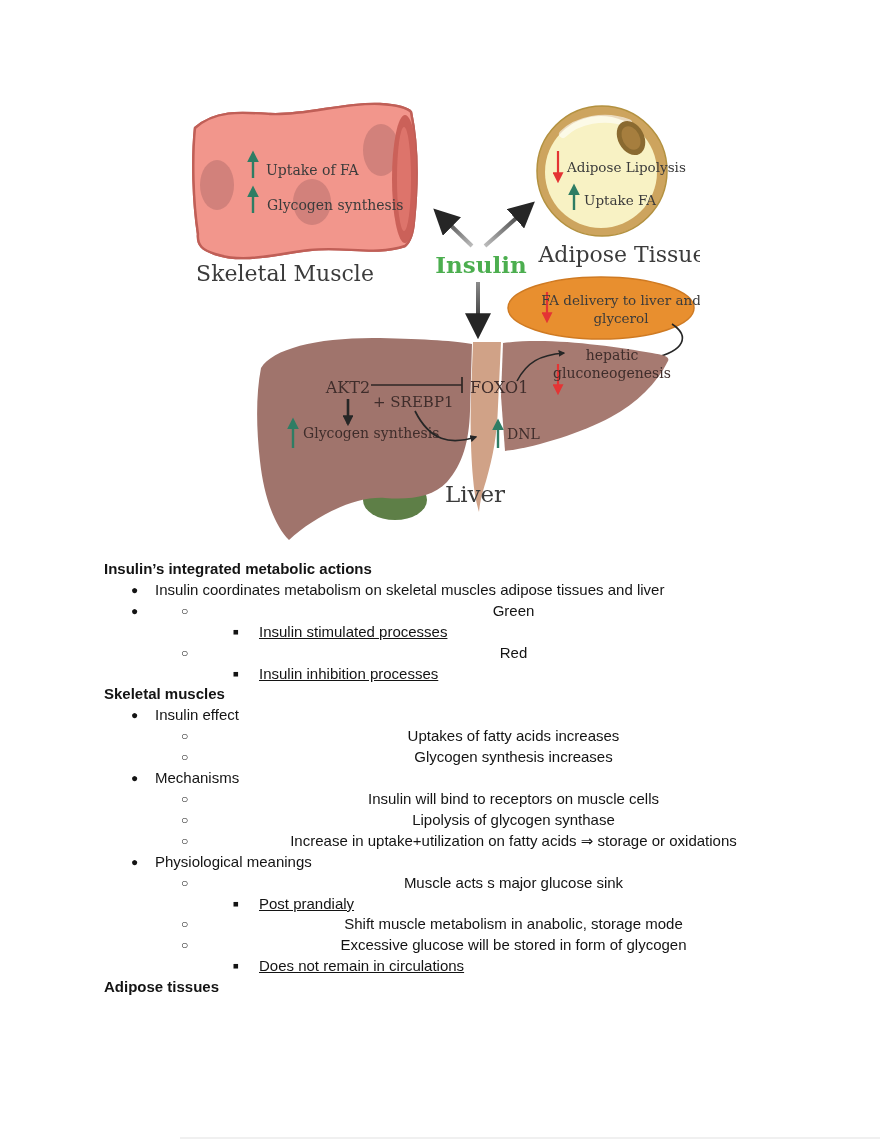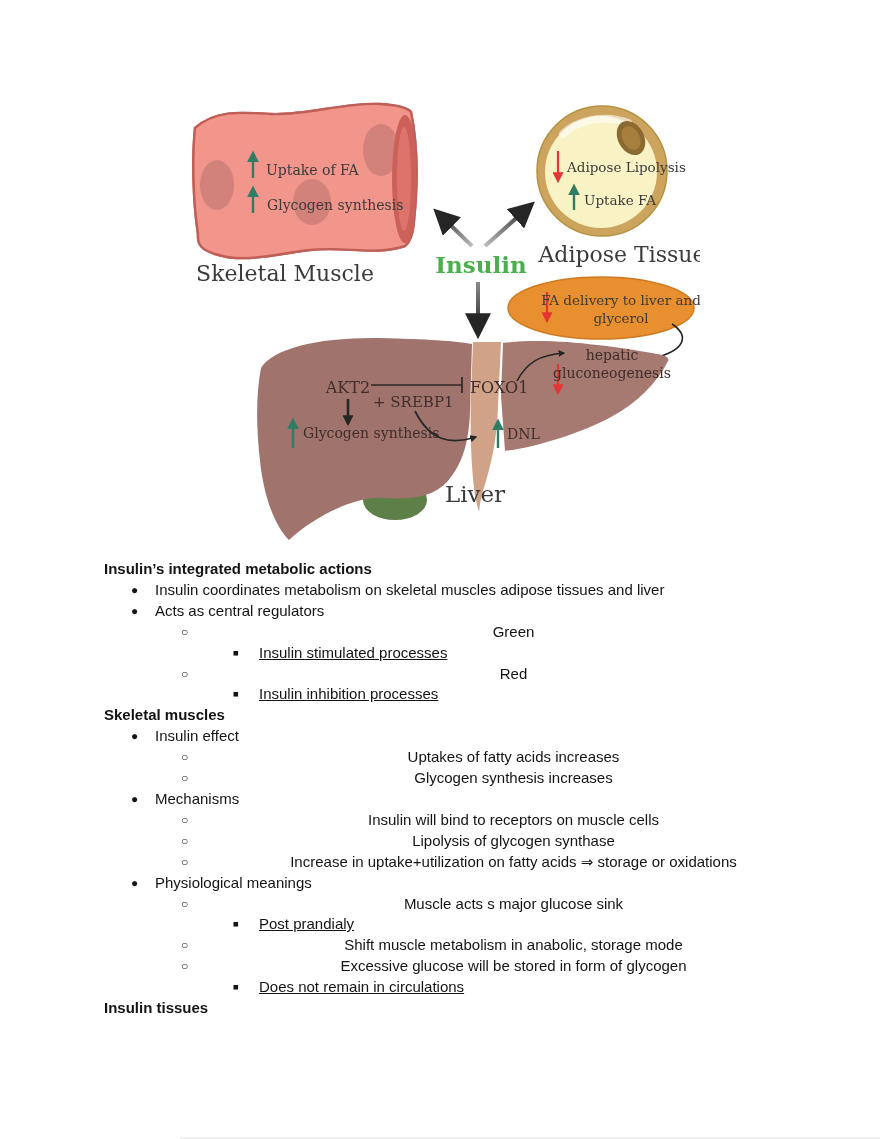--- a/index.html
+++ b/index.html
@@ -142,21 +142,20 @@
 </div>
 
 <div class="notes">
   <div class="nl hd"><span class="tx">Insulin’s integrated metabolic actions</span></div>
   <div class="nl lv1">
       <span class="mk">●</span>
       <span class="tx">Insulin coordinates metabolism on skeletal muscles adipose tissues and liver</span>
     </div>
   <div class="nl lv1">
       <span class="mk">●</span>
-      <span class="tx">Acts as central regulators</span>
     </div>
   <div class="nl lv2">
       <span class="mk">○</span>
       <span class="tx">Green</span>
     </div>
   <div class="nl lv3">
       <span class="mk">■</span>
       <span class="tx">Insulin stimulated processes</span>
     </div>
   <div class="nl lv2">
@@ -213,16 +212,16 @@
       <span class="tx">Shift muscle metabolism in anabolic, storage mode</span>
     </div>
   <div class="nl lv2">
       <span class="mk">○</span>
       <span class="tx">Excessive glucose will be stored in form of glycogen</span>
     </div>
   <div class="nl lv3">
       <span class="mk">■</span>
       <span class="tx">Does not remain in circulations</span>
     </div>
-  <div class="nl hd"><span class="tx">Insulin tissues</span></div>
+  <div class="nl hd"><span class="tx">Adipose tissues</span></div>
 </div>
 
 <div class="page-edge"></div>
 
 </body></html>

